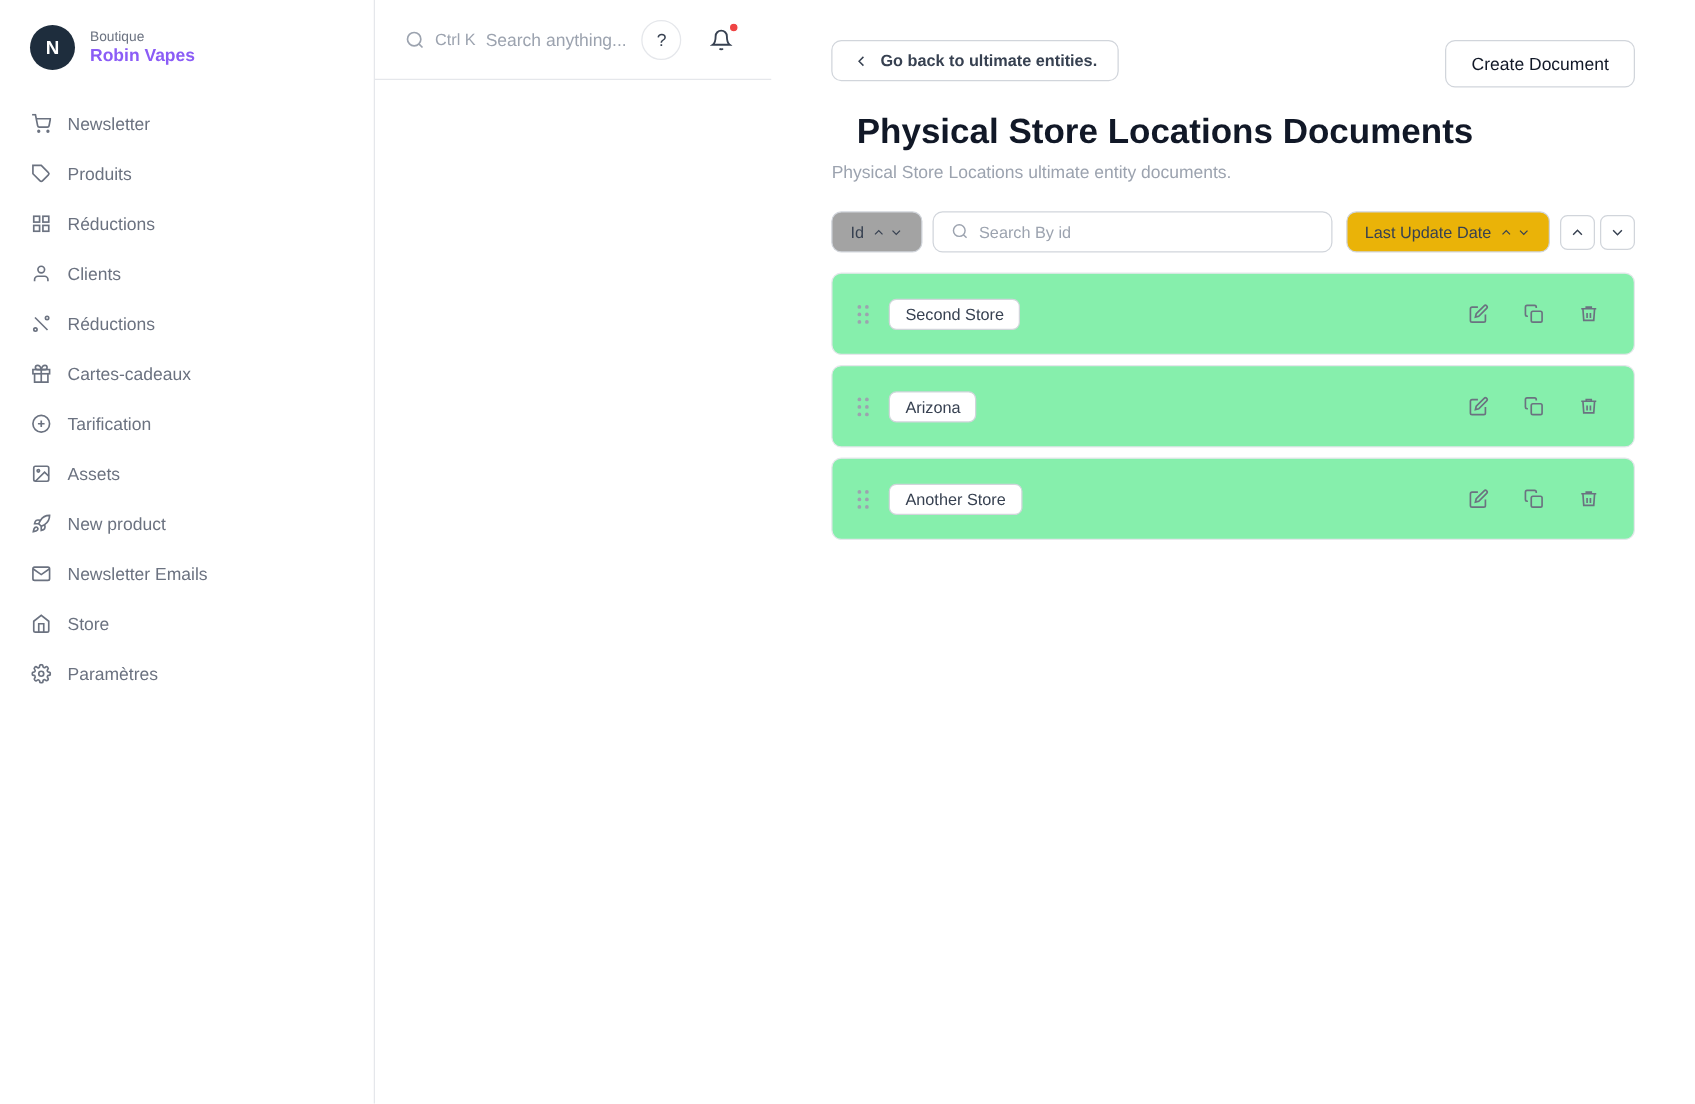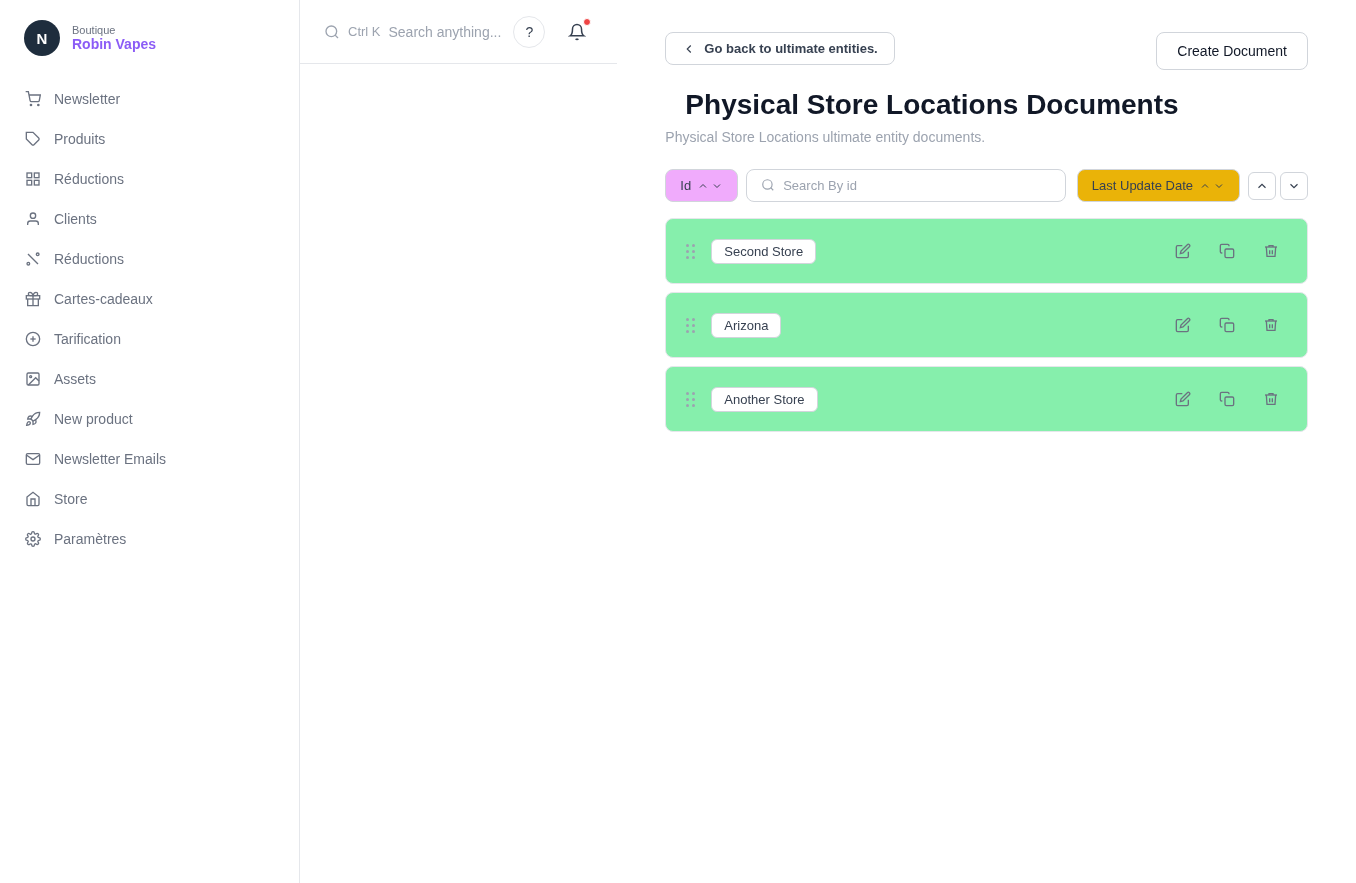--- a/index.html
+++ b/index.html
@@ -200,21 +200,21 @@
       gap: 8px;
       margin-bottom: 16px;
     }
     .id-filter-btn {
       display: flex;
       align-items: center;
       gap: 6px;
       padding: 8px 14px;
       border: 1px solid #d1d5db;
       border-radius: 8px;
-      background: #f0abfc;
+      background: #a3a3a3;
       cursor: pointer;
       font-size: 13px;
       font-weight: 500;
       color: #374151;
     }
     .search-filter {
       display: flex;
       gap: 8px;
       padding: 8px 14px;
       border: 1px solid #d1d5db;

